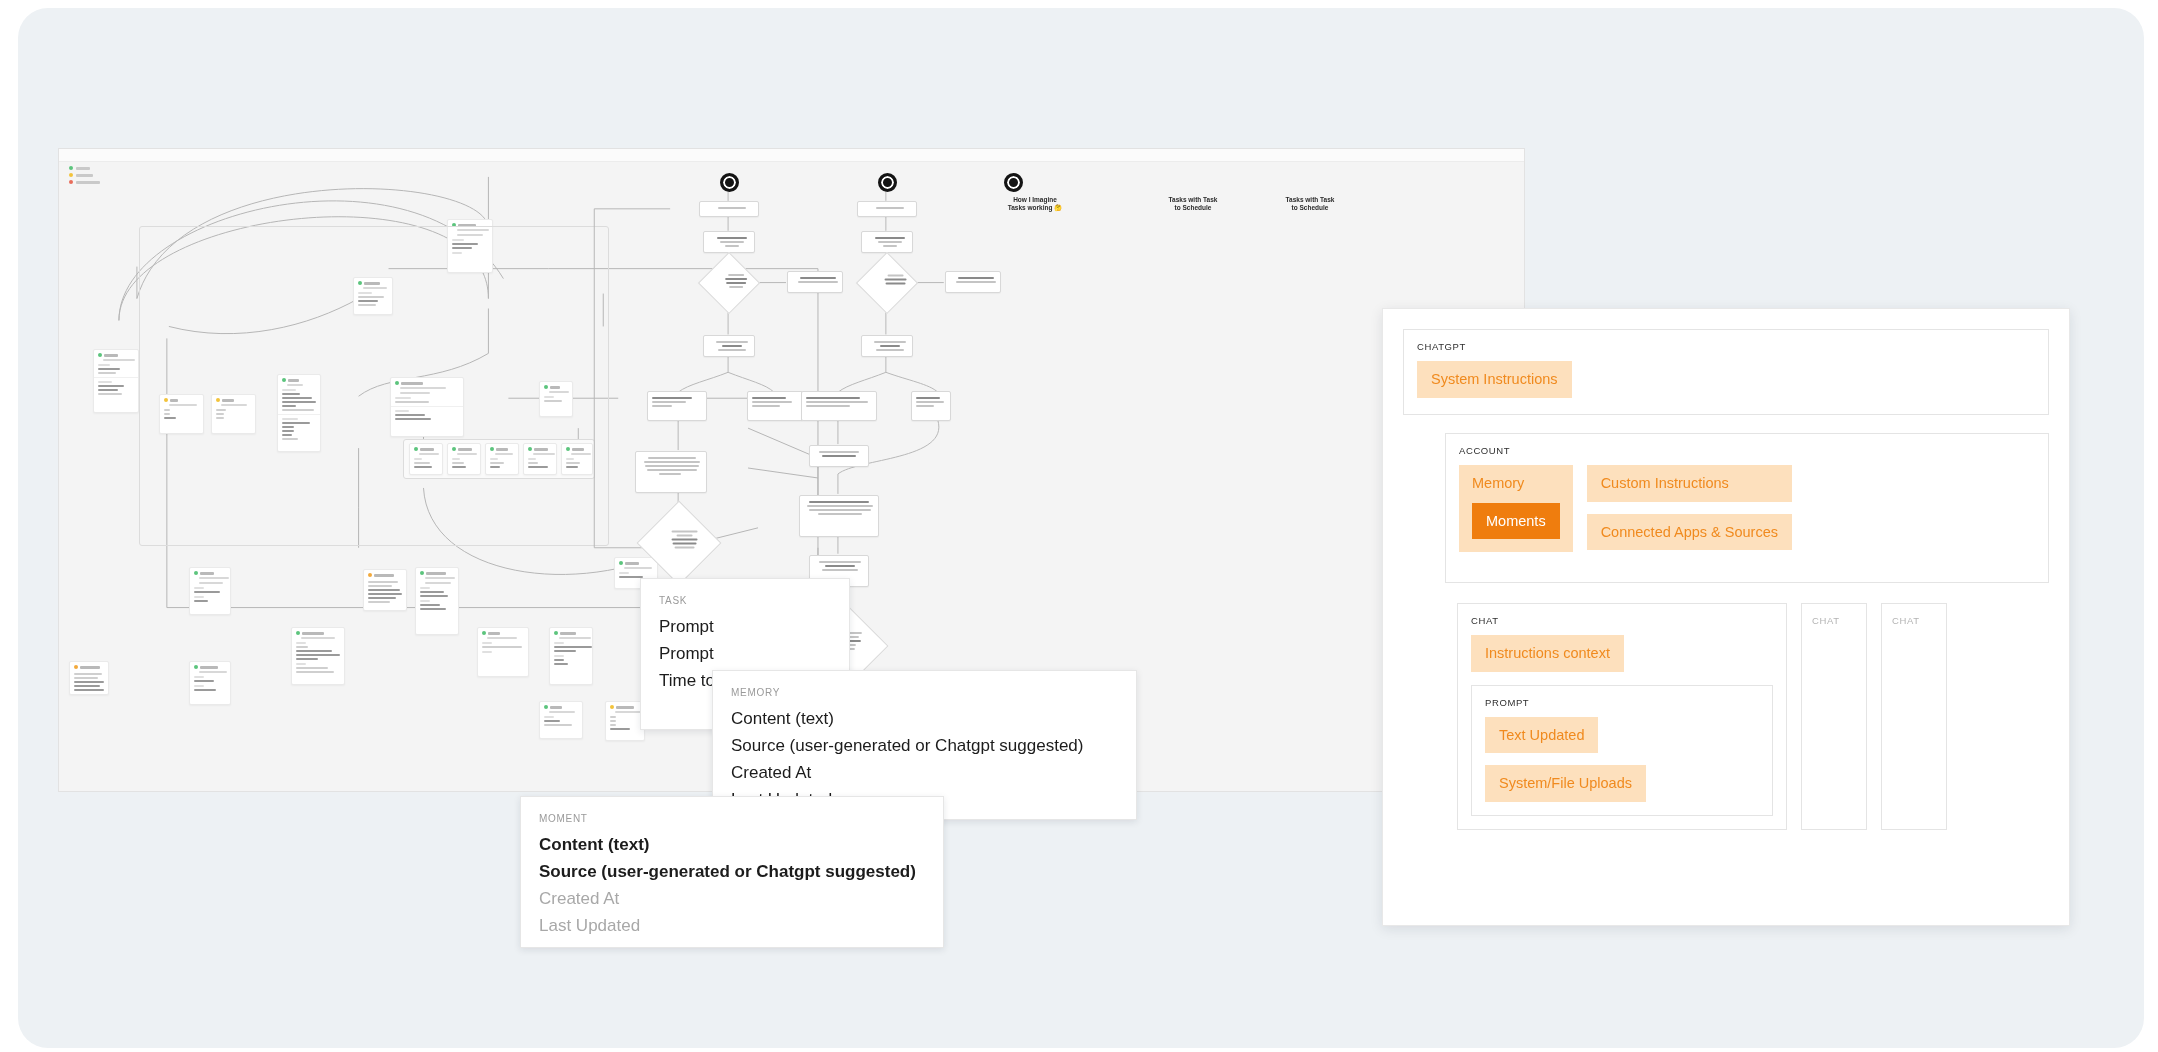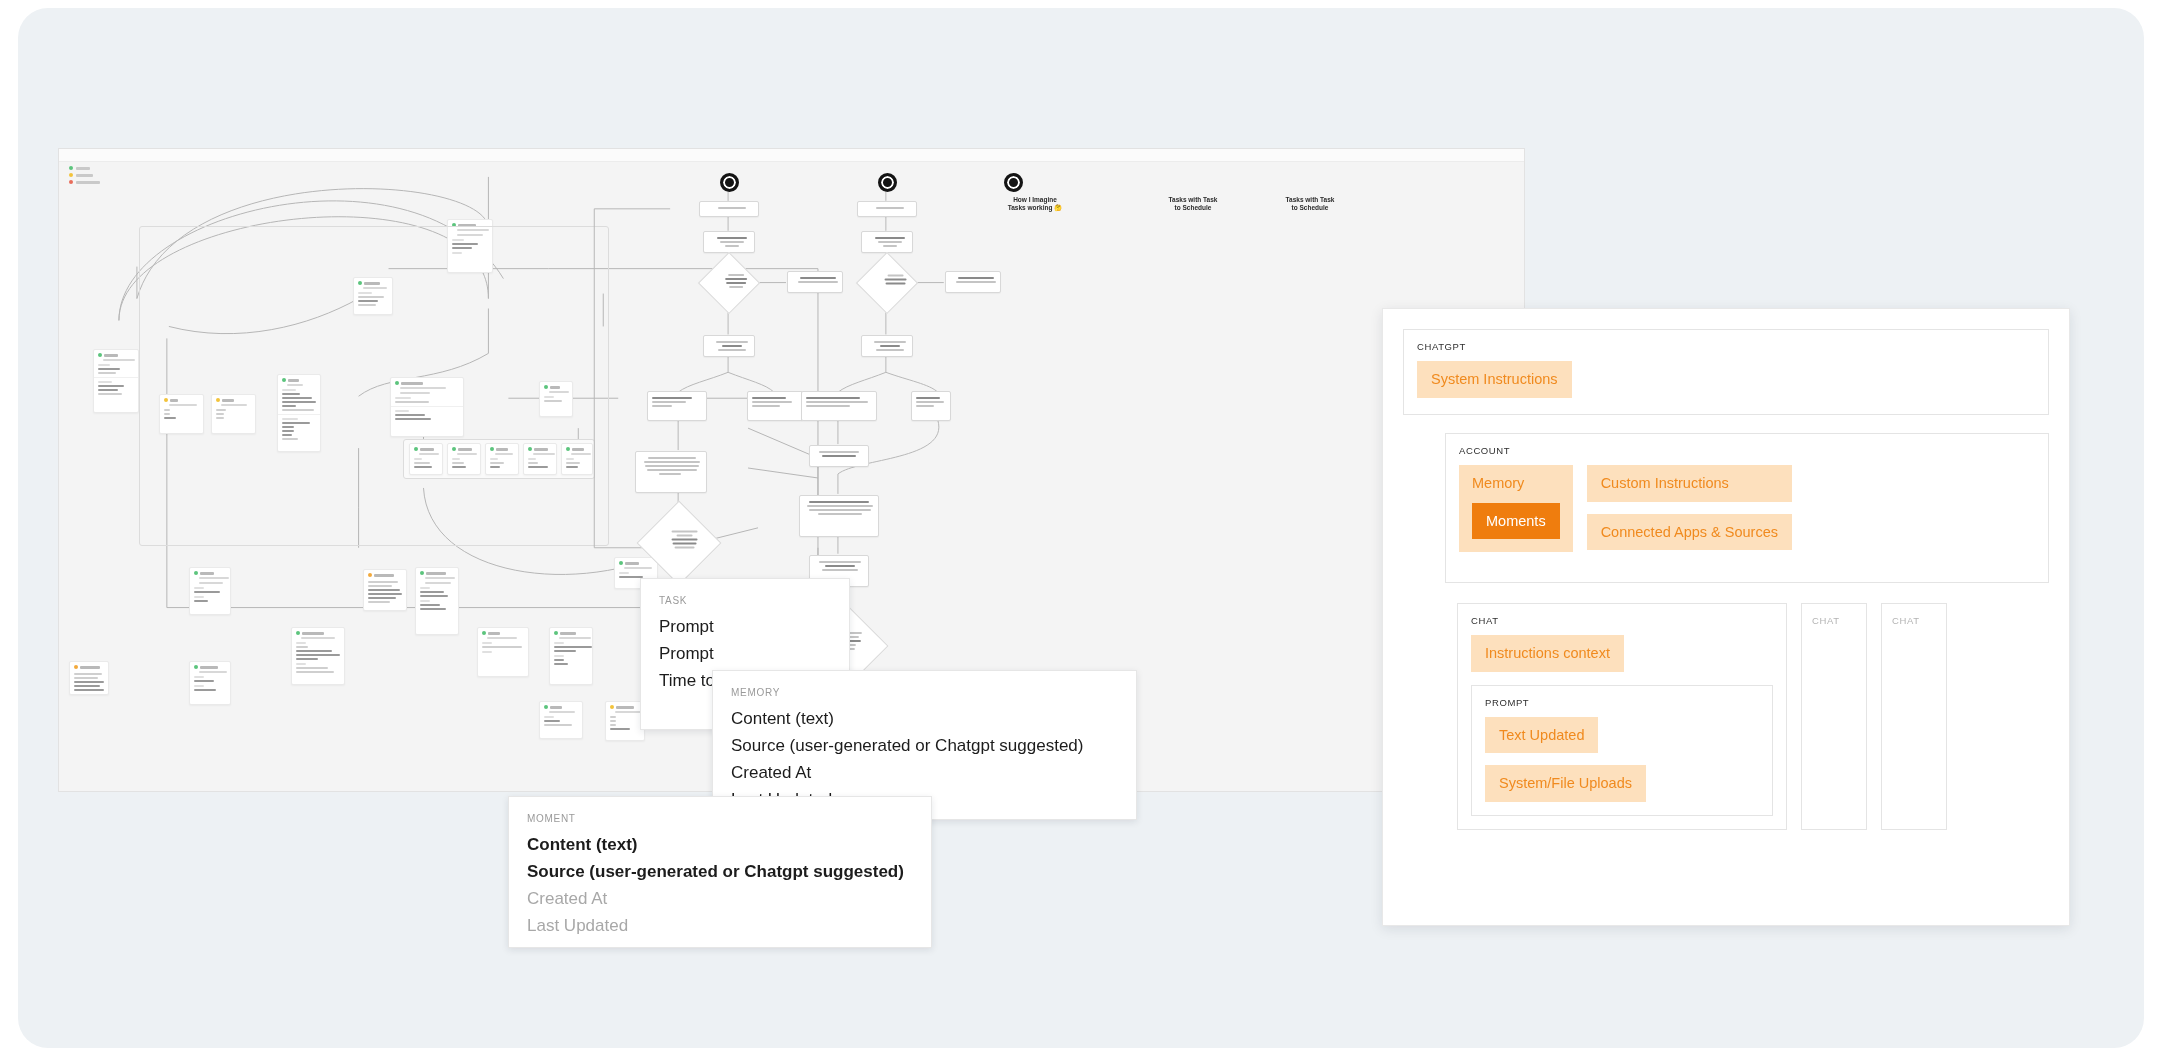--- a/index.html
+++ b/index.html
@@ -799,21 +799,21 @@
   </div>
 
   <div class="speccard" style="left:712px;top:670px;width:425px;height:150px;">
     <div class="kicker">MEMORY</div>
     <div class="row">Content (text)</div>
     <div class="row">Source (user-generated or Chatgpt suggested)</div>
     <div class="row">Created At</div>
     <div class="row">Last Updated</div>
   </div>
 
-  <div class="speccard" style="left:508px;top:796px;width:424px;height:152px;">
+  <div class="speccard" style="left:520px;top:796px;width:424px;height:152px;">
     <div class="kicker">MOMENT</div>
     <div class="row bold">Content (text)</div>
     <div class="row bold">Source (user-generated or Chatgpt suggested)</div>
     <div class="row muted">Created At</div>
     <div class="row muted">Last Updated</div>
   </div>
 
   <div class="cg-panel">
 
     <div class="cg-box" style="height:86px;">

